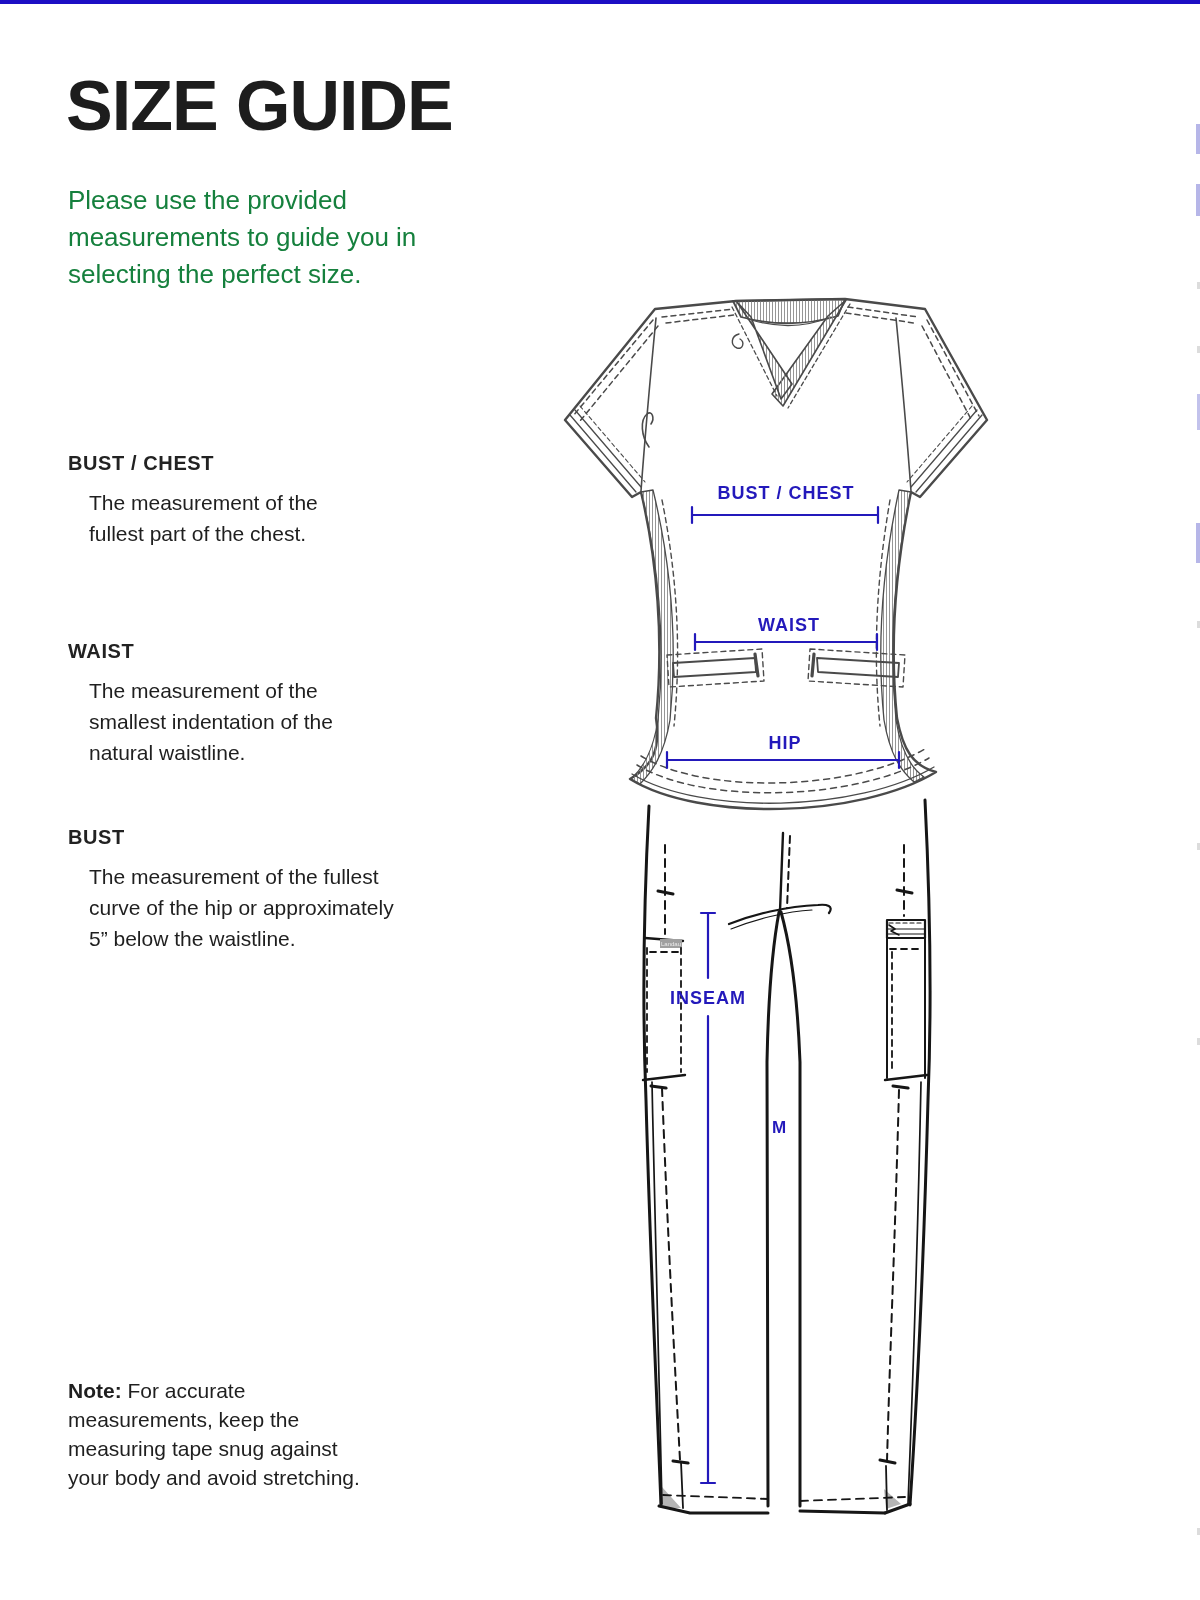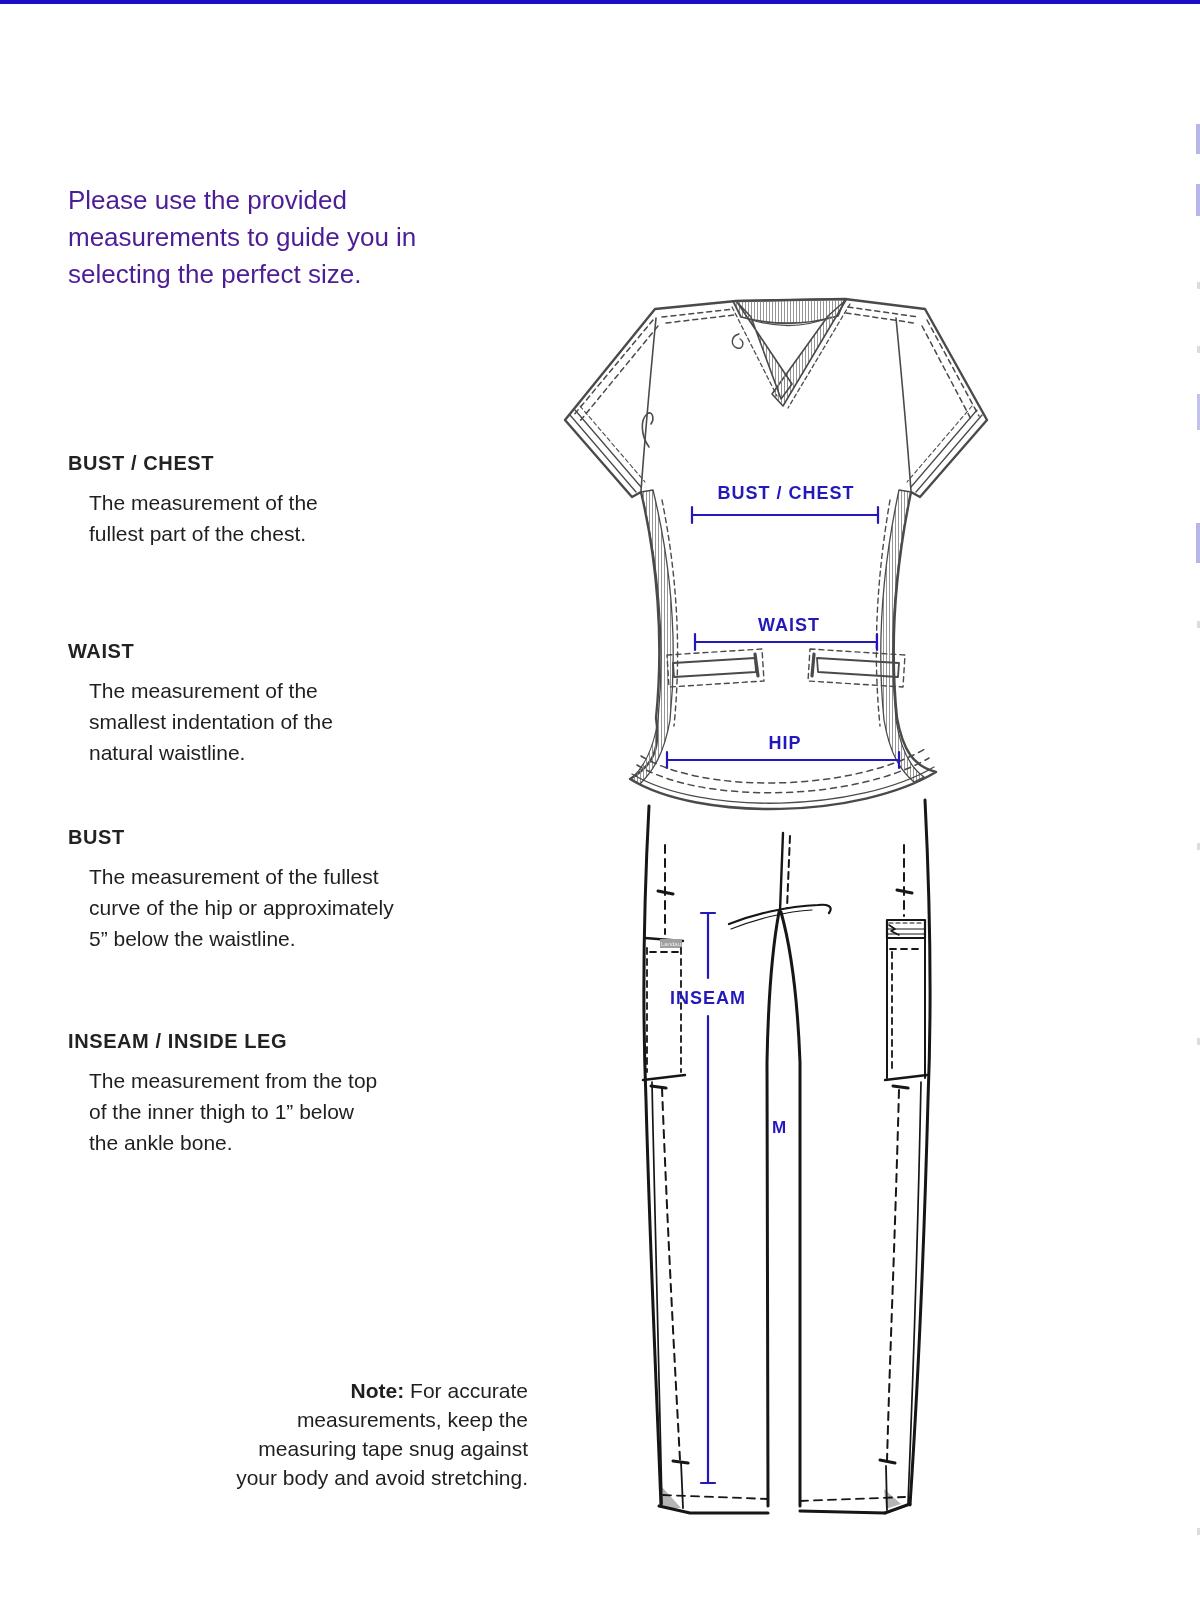--- a/index.html
+++ b/index.html
@@ -6,51 +6,52 @@
   html,body { width:1200px; height:1600px; background:#ffffff; overflow:hidden;
               font-family:"Liberation Sans", sans-serif; }
   .canvas { position:relative; width:1200px; height:1600px; background:#fff; }
 
   .topbar { position:absolute; left:0; top:0; width:1200px; height:4px; background:#1c0ec4; }
 
   .title { position:absolute; left:66px; top:66px; font-size:70px; font-weight:bold;
            letter-spacing:-1px; color:#1d1d1d; }
 
   .intro { position:absolute; left:68px; top:182px; width:500px; font-size:26px;
-           line-height:37px; color:#4c1d95; white-space:pre-line; }
+           line-height:37px; color:#15803d; white-space:pre-line; }
 
   .section { position:absolute; left:68px; width:460px; color:#1f1f1f; }
   .section h2 { font-size:20px; font-weight:bold; letter-spacing:0.6px; color:#222;
                 margin-bottom:12px; }
   .section p  { font-size:21px; line-height:31px; white-space:pre-line;margin-left:21px; }
   .sec-bust   { top:452px; }
   .sec-waist  { top:640px; }
   .sec-hips   { top:826px; }
   .sec-inseam { top:1030px; }
 
   .note { position:absolute; left:68px; top:1376px; width:460px; font-size:21px;
-          line-height:29px; color:#1f1f1f; white-space:pre-line;text-align:right; }
+          line-height:29px; color:#1f1f1f; white-space:pre-line; }
   .note b { font-weight:bold; }
 
   svg.diagram { position:absolute; left:0; top:0; width:1200px; height:1600px; }
   .anno-label { font-family:"Liberation Sans", sans-serif; font-size:18px; font-weight:bold;
                 letter-spacing:1px; fill:#2319bb; }
   .size-label { font-family:"Liberation Sans", sans-serif; font-size:17px; font-weight:bold;
                 fill:#2319bb; }
   .tag-label  { font-family:"Liberation Sans", sans-serif; font-size:6px; fill:#ececec; }
 
   .edge-sliver { position:absolute; }
 </style>
 </head>
 <body>
 
 <div class="canvas">
 
   <div class="topbar"></div>
 
+  <h1 class="title">SIZE GUIDE</h1>
   <p class="intro">Please use the provided
 measurements to guide you in
 selecting the perfect size.</p>
 
   <div class="section sec-bust">
     <h2>BUST / CHEST</h2>
     <p>The measurement of the
 fullest part of the chest.</p>
   </div>
   <div class="section sec-waist">
@@ -58,26 +59,20 @@
     <p>The measurement of the
 smallest indentation of the
 natural waistline.</p>
   </div>
   <div class="section sec-hips">
     <h2>BUST</h2>
     <p>The measurement of the fullest
 curve of the hip or approximately
 5” below the waistline.</p>
   </div>
-  <div class="section sec-inseam">
-    <h2>INSEAM / INSIDE LEG</h2>
-    <p>The measurement from the top
-of the inner thigh to 1” below
-the ankle bone.</p>
-  </div>
 
   <p class="note"><b>Note:</b><span> For accurate
 measurements, keep the
 measuring tape snug against
 your body and avoid stretching.</span></p>
 
   <svg class="diagram" viewBox="0 0 1200 1600">
     <defs>
       <pattern id="rib" width="3" height="3" patternUnits="userSpaceOnUse">
         <path d="M1.5 0 V3" stroke="#8a8a8a" stroke-width="0.9" fill="none"></path>

